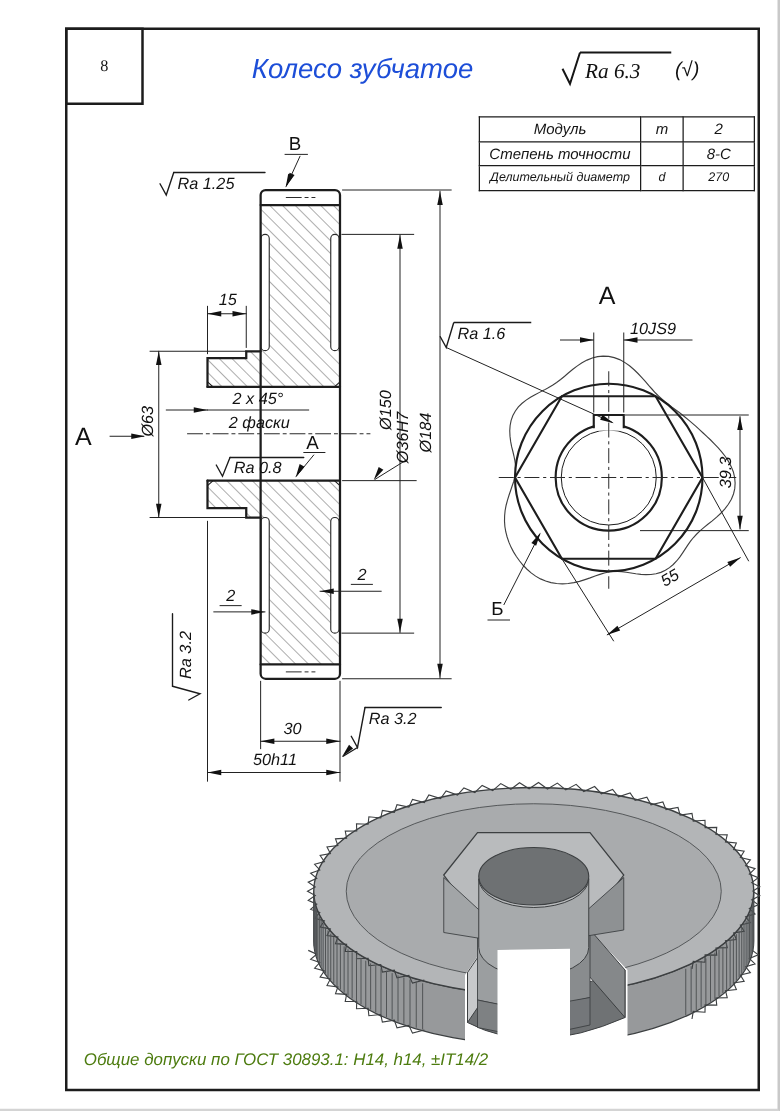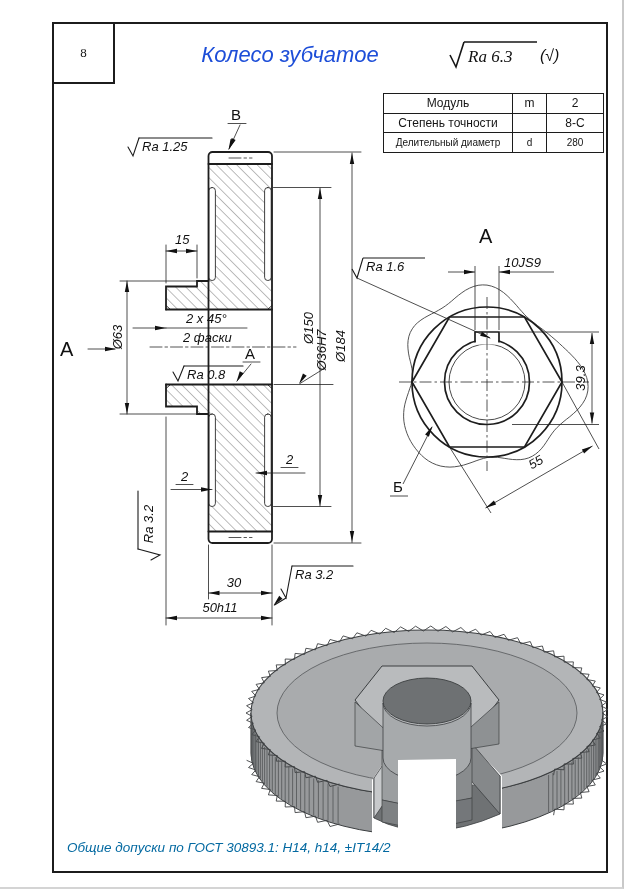--- a/index.html
+++ b/index.html
@@ -5,23 +5,23 @@
   html,body{margin:0;padding:0;background:#fff;}
   .page{position:relative;width:624px;height:889px;background:#fff;overflow:hidden;
         font-family:"Liberation Sans",sans-serif;color:#151515;
         border-right:2px solid #c9c9c9;border-bottom:2px solid #d4d4d4;box-sizing:border-box;}
   .frame{position:absolute;left:52px;top:22px;width:552px;height:847px;border:2px solid #1c1c1c;}
   .numbox{position:absolute;left:52px;top:22px;width:59px;height:58px;border:2px solid #1c1c1c;
           display:flex;align-items:center;justify-content:center;font-family:"Liberation Serif",serif;
           font-size:13px;}
   .title{position:absolute;left:180px;top:42px;width:220px;text-align:center;
          font-size:22px;font-style:italic;color:#1d4ed8;}
-  .footer{position:absolute;left:67px;top:840px;font-size:13.5px;font-style:italic;color:#0369a1;}
+  .footer{position:absolute;left:67px;top:840px;font-size:13.5px;font-style:italic;color:#4d7c0f;}
   table.spec{position:absolute;left:383px;top:93px;border-collapse:collapse;table-layout:fixed;}
-  table.spec td{border:1.4px solid #1c1c1c;height:18.6px;padding:0 3px;
+  table.spec td{border:1.4px solid #1c1c1c;height:18.6px;padding:0 3px;font-style:italic;
                 font-size:12px;text-align:center;white-space:nowrap;overflow:hidden;}
   table.spec td.lbl{width:122px;}
   table.spec td.sym{width:27px;}
   table.spec td.val{width:50px;}
   table.spec tr.small td{font-size:10px;}
   svg text{fill:#111;}
   .dim{font-style:italic;font-size:13px;}
   .rgh{font-style:italic;font-size:13px;}
   .viewletter{font-size:15px;}
   .bigletter{font-size:20px;}
@@ -51,21 +51,21 @@
       <td class="val">2</td>
     </tr>
     <tr>
       <td class="lbl">Степень точности</td>
       <td class="sym"></td>
       <td class="val">8-C</td>
     </tr>
     <tr class="small">
       <td class="lbl">Делительный диаметр</td>
       <td class="sym">d</td>
-      <td class="val">280</td>
+      <td class="val">270</td>
     </tr>
   </tbody>
     </table>
 
   <svg style="position:absolute;left:0;top:0;" width="624" height="889" viewBox="0 0 624 889">
     <defs>
       <pattern id="h45" width="7.2" height="7.2" patternUnits="userSpaceOnUse" patternTransform="rotate(-45)">
         <line x1="0" y1="0" x2="0" y2="7.2" stroke="#6d6d6d" stroke-width="0.9"></line>
       </pattern>
     </defs>

